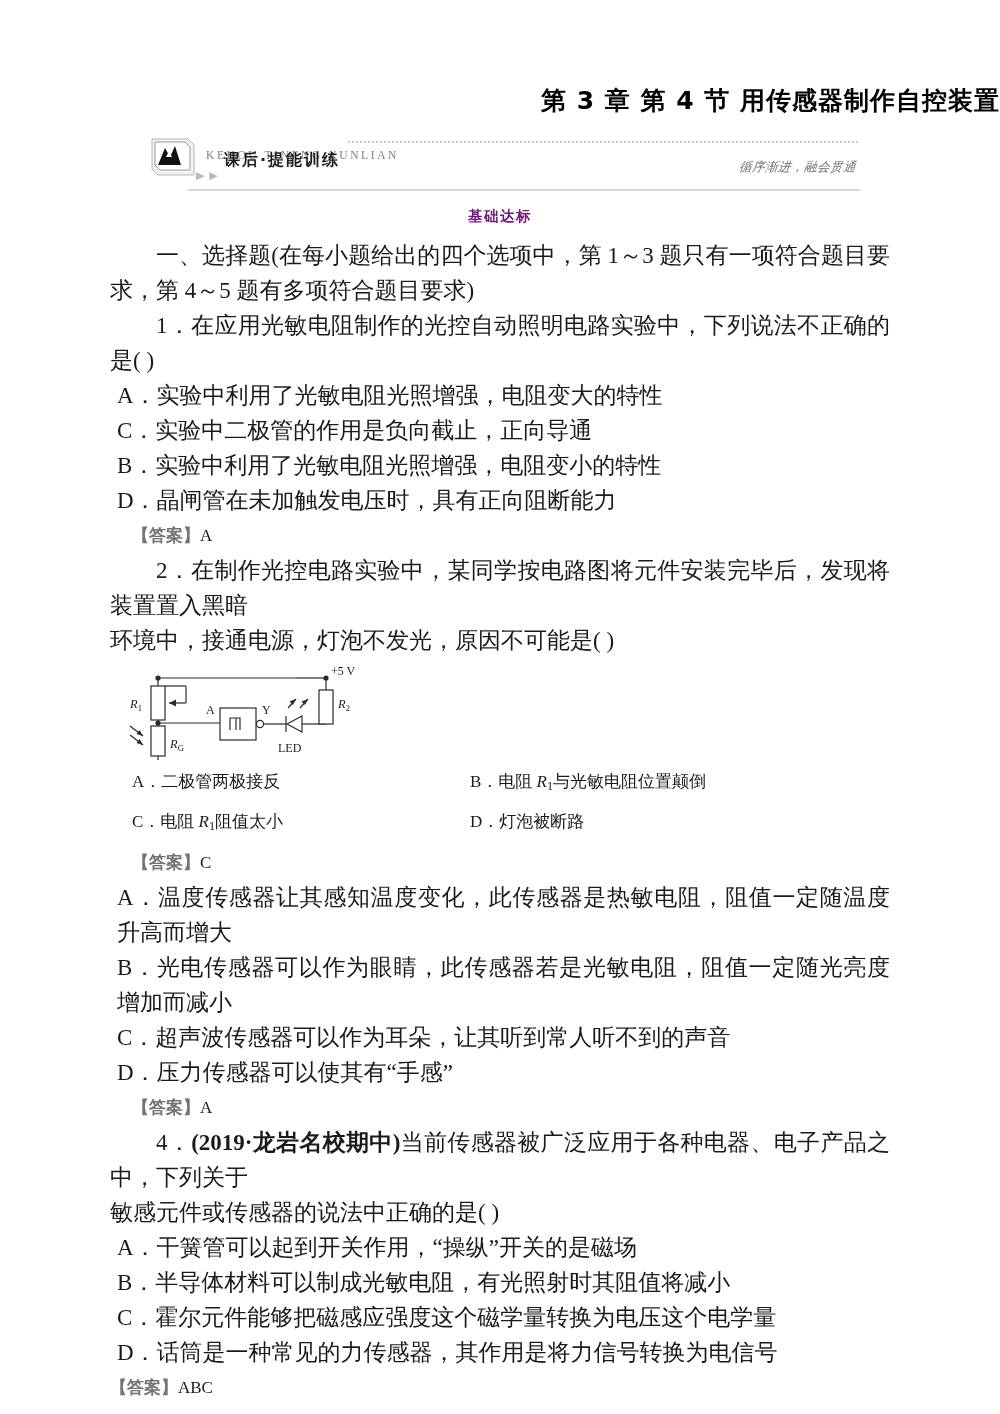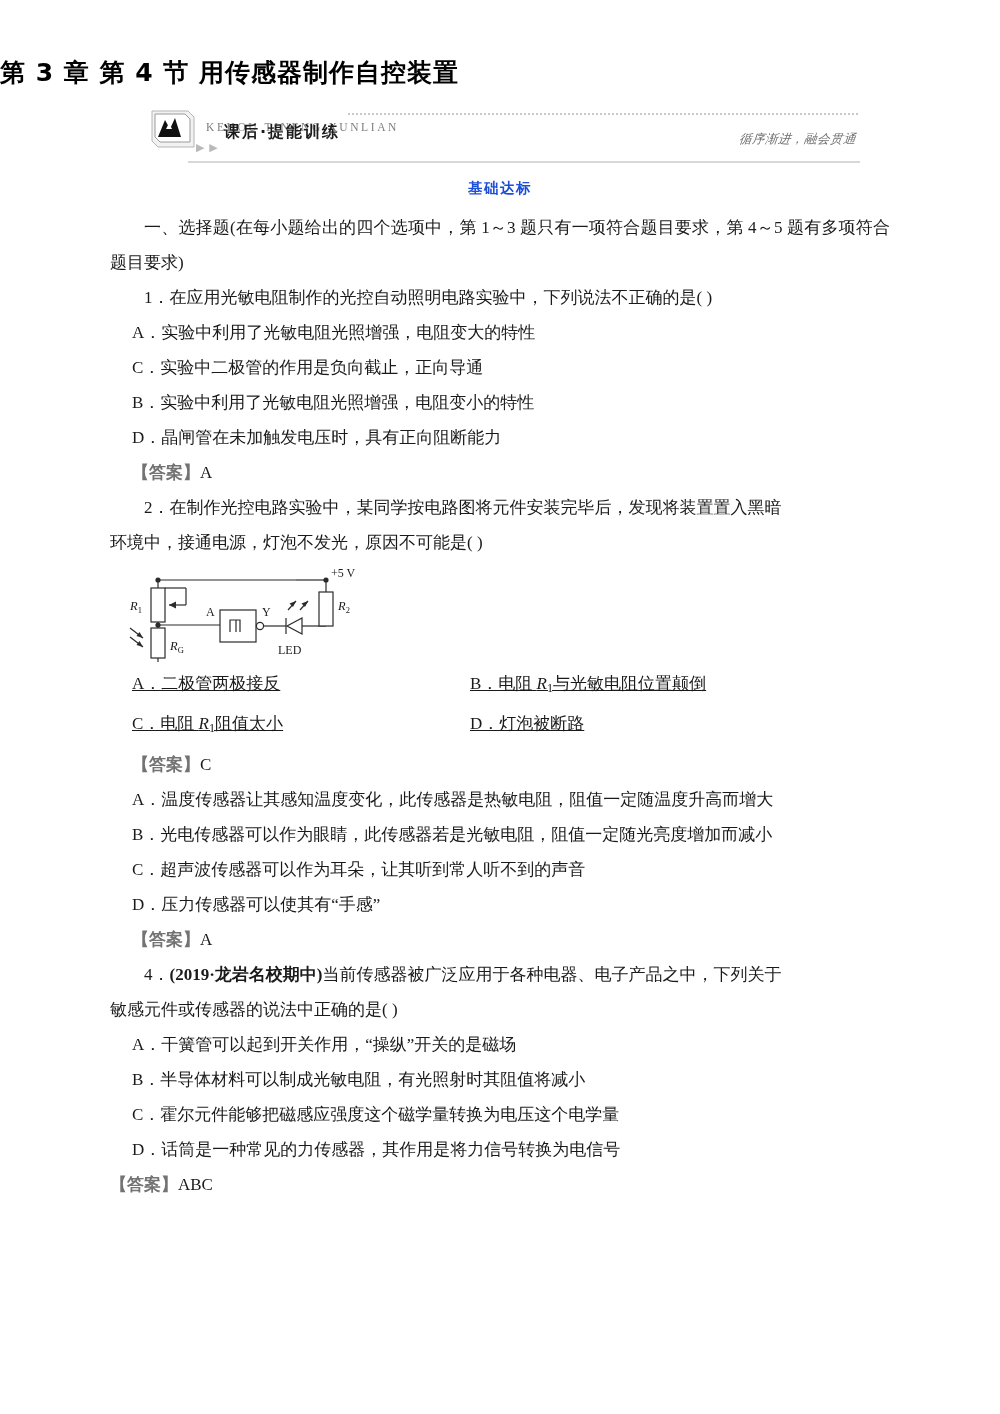--- a/index.html
+++ b/index.html
@@ -18,28 +18,28 @@
 
   .page {
     position: absolute;
     left: 0; top: 0;
     width: 1000px;
     height: 1414px;
   }
 
   
   .doc-title {
-    text-align: left;
+    text-align: right;
     font-family: "DejaVu Sans", "Liberation Sans", sans-serif;
     font-weight: bold;
     font-size: 25px;
     letter-spacing: 1px;
     color: #000;
     margin: 0;
-    padding-top: 56px;
+    padding-top: 84px;
   }
 
   
   .banner {
     position: relative;
     margin: 16px 140px 0 148px;
     height: 58px;
   }
   .banner-rule {
     position: absolute;
@@ -103,39 +103,39 @@
     transform: skewX(-6deg);
   }
 
   
   .section-head {
     text-align: center;
     font-family: "DejaVu Sans", "Liberation Sans", sans-serif;
     font-weight: bold;
     font-size: 14.5px;
     letter-spacing: 1.5px;
-    color: #1d4ed8;
+    color: #701a75;
     margin: 16px 0 0 0;
   }
 
   
   .content {
     margin: 0 auto;
     width: 780px;
     padding-top: 12px;
   }
   p.para {
     margin: 0 0 0 0;
-    font-size: 17px;
+    font-size: 23px;
     line-height: 35px;
     text-align: justify;
     text-justify: inter-ideograph;
   }
   p.indent { text-indent: 2em; }
-  p.opt { margin-left: 22px; }
+  p.opt { margin-left: 7px; }
   .ans {
     margin: 0;
     font-size: 17px;
     line-height: 35px;
   }
   .ans-indent { margin-left: 22px; }
   .ans-tag {
     color: #737373;
     font-family: "DejaVu Sans", "Liberation Sans", sans-serif;
     font-weight: bold;
@@ -150,21 +150,20 @@
   }
   .num { font-family: "Liberation Serif", serif; }
   .var { font-style: italic; font-family: "Liberation Serif", serif; }
   .sub { font-size: 0.72em; vertical-align: -0.28em; }
 
   
   .opt-row {
     display: flex;
     font-size: 17px;
     line-height: 35px;
-    text-decoration: underline;
   }
   .opt-row > .c1 { width: 360px; padding-left: 22px; box-sizing: border-box; }
   .opt-row > .c2 { flex: 1; }
 
   
   .figure {
     display: flex;
     justify-content: flex-start;
     margin: 6px 0 4px 0;
   }

